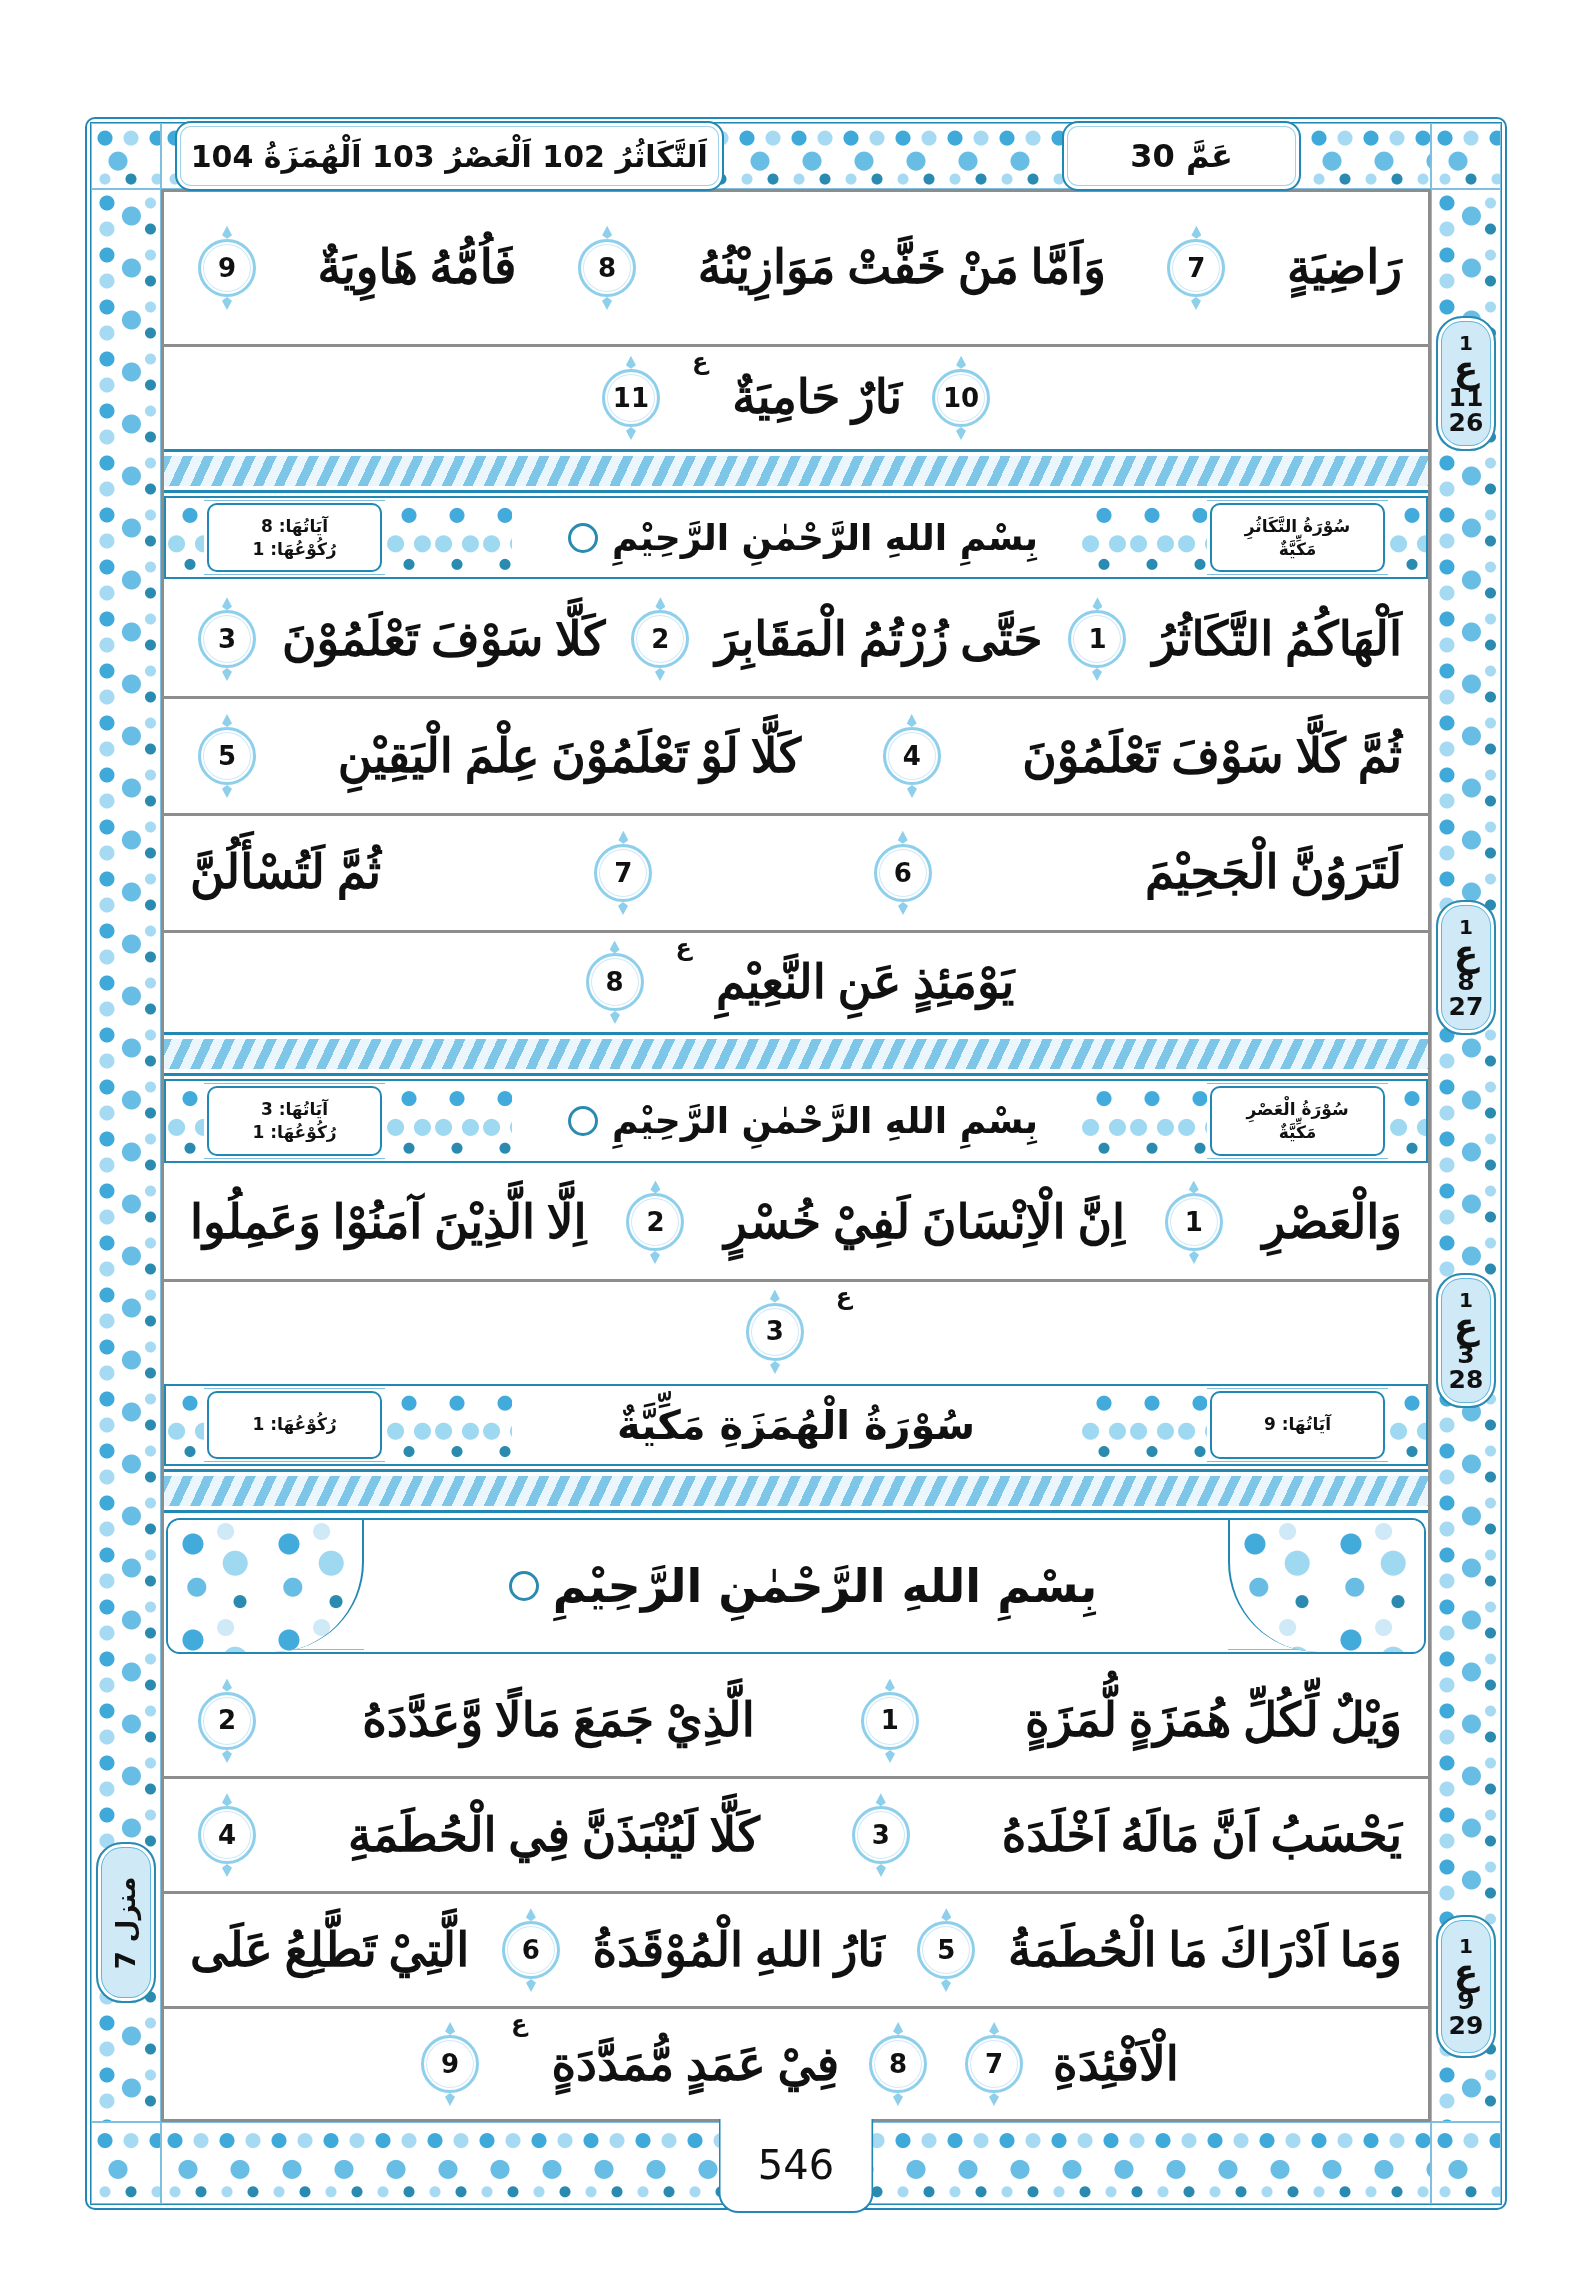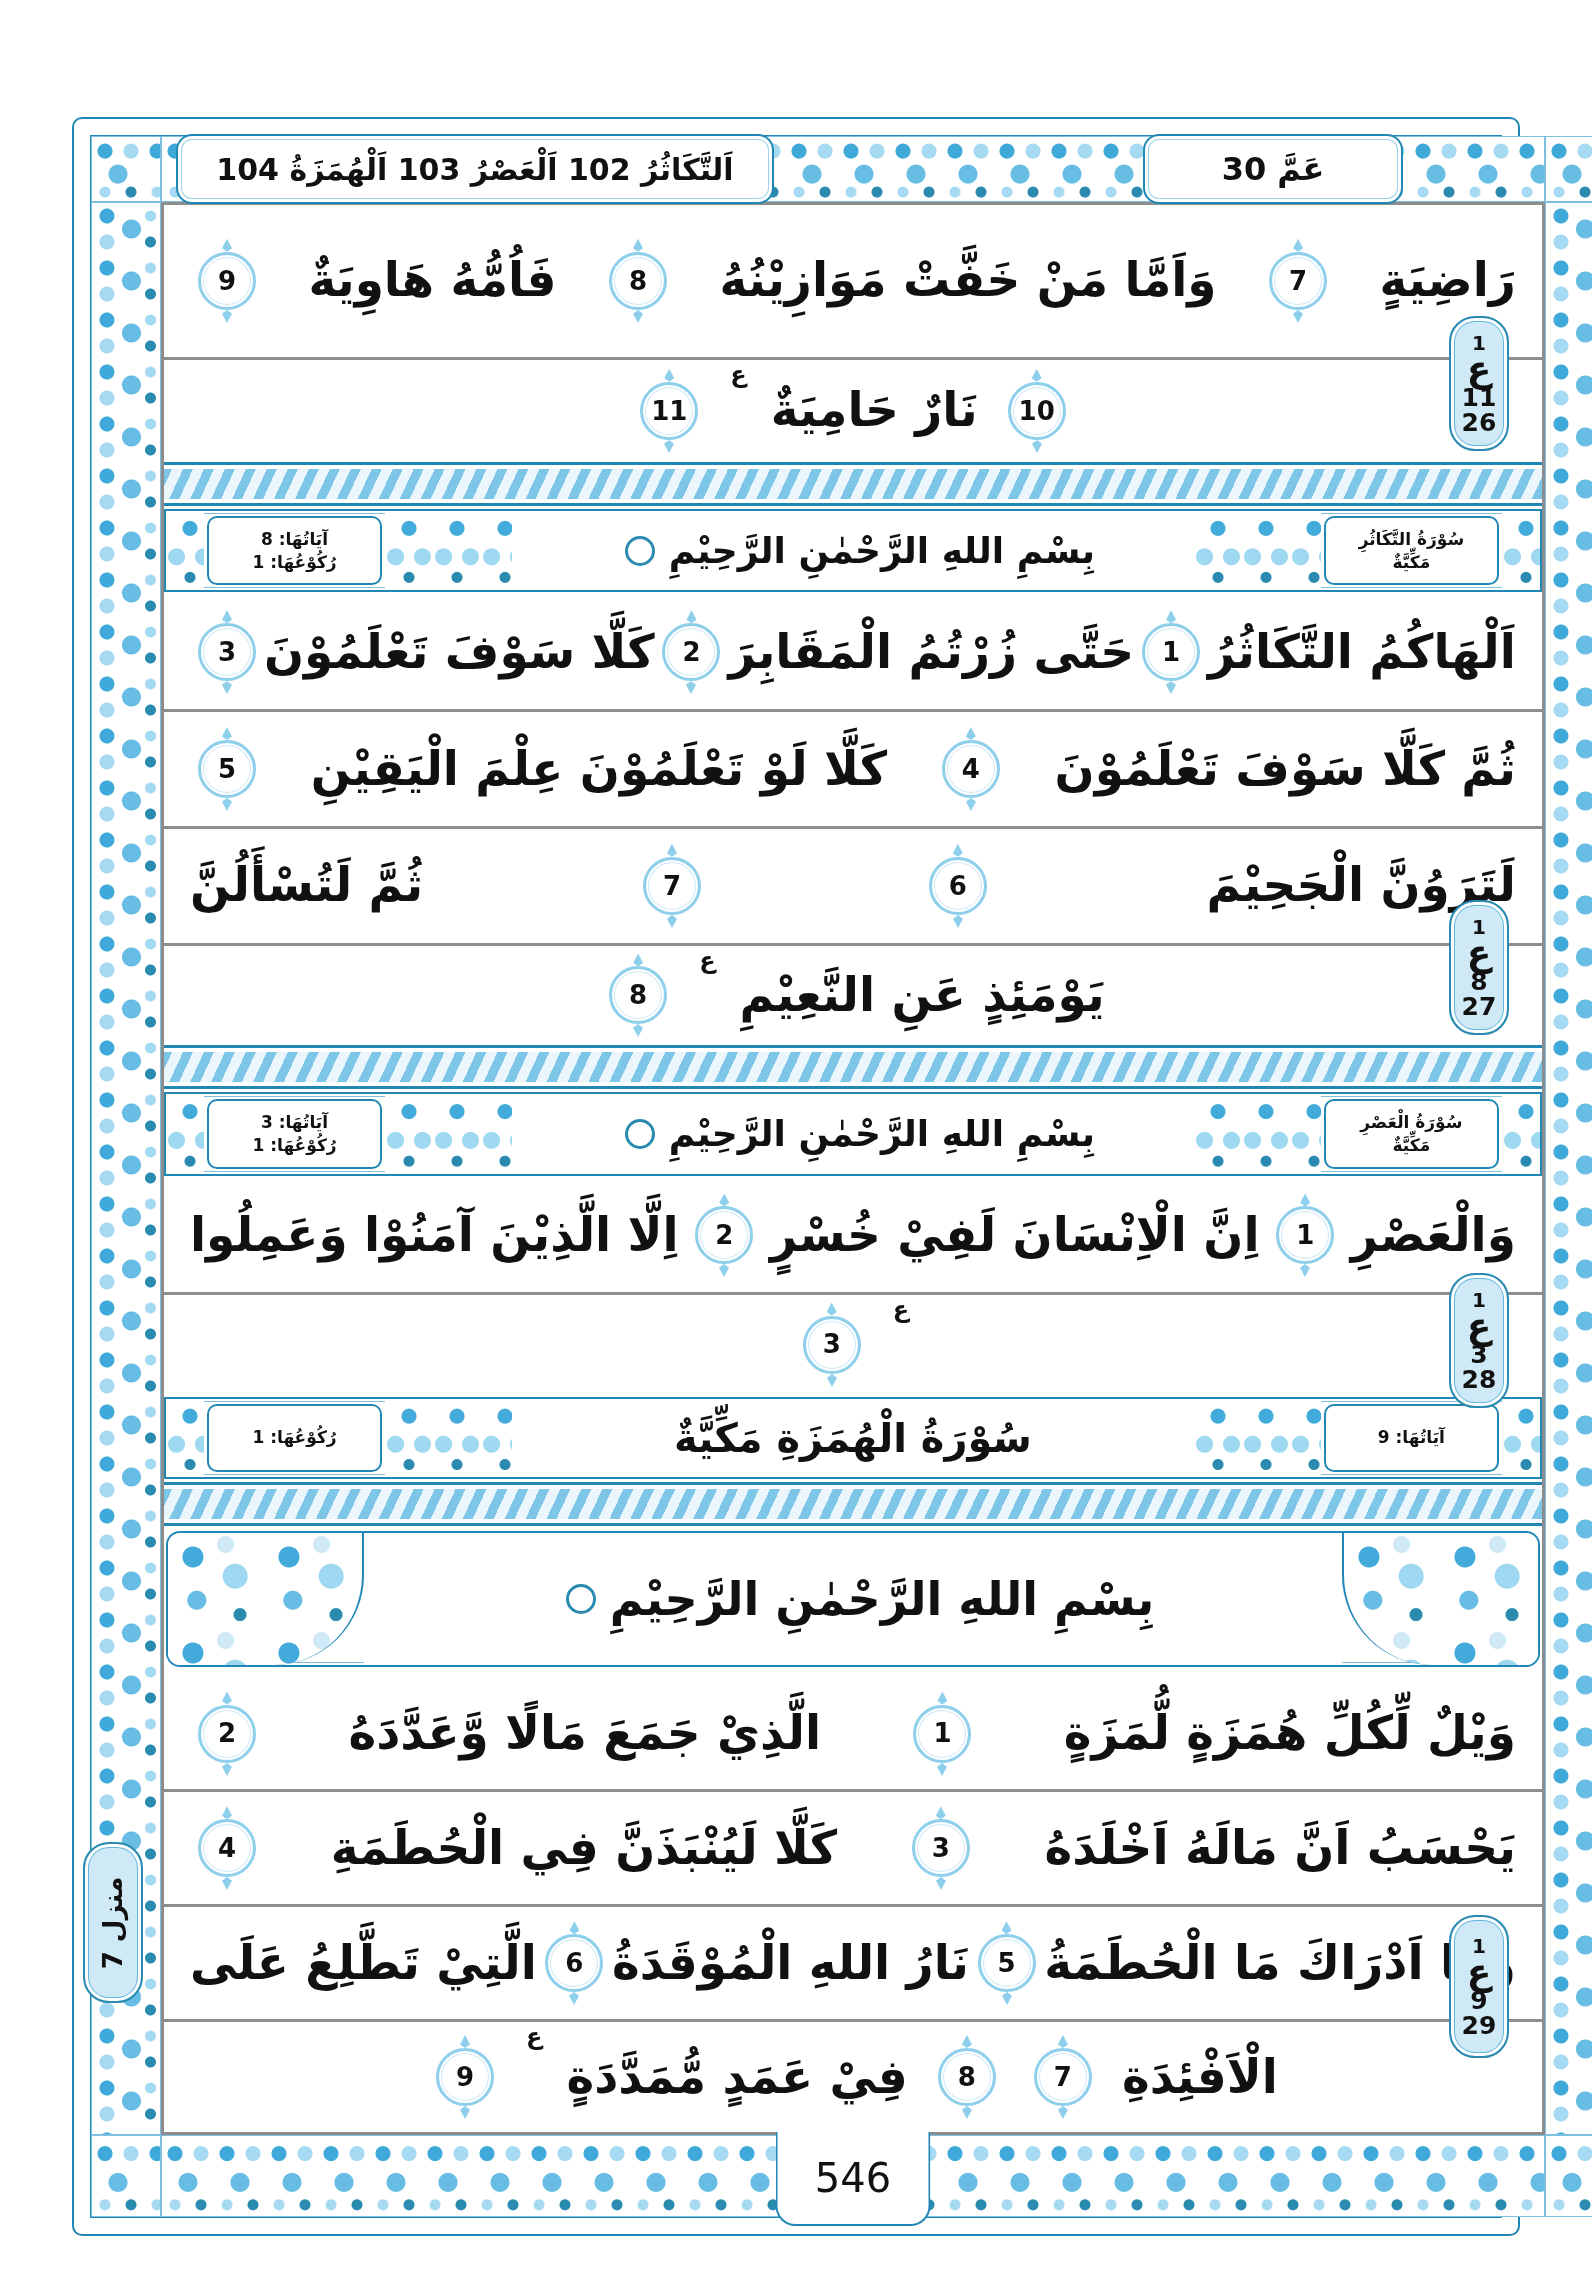--- a/index.html
+++ b/index.html
@@ -1,19 +1,19 @@
 <!DOCTYPE html>
 <html lang="ar"><head>
 <meta charset="utf-8">
 <style>
   html,body{margin:0;padding:0;background:#fff;}
   body{width:1592px;height:2289px;position:relative;font-family:"DejaVu Sans",sans-serif;color:#111;overflow:hidden;}
 
   
-  .frame{position:relative;margin:117px auto 0;width:1412px;border:2px solid #2187b5;border-radius:10px;padding:16px;background:#fff;}
+  .frame{position:relative;margin:117px auto 0;width:1412px;border:2px solid #2187b5;border-radius:10px;padding:3px;background:#fff;}
   .grid{display:grid;grid-template-columns:70px 1fr 70px;grid-template-rows:66px 1933px 82px;border:1px solid #2187b5;}
 
   .pat-h{background-color:#fff;background-image:
     radial-gradient(circle at 13px 22%, #3fa9d9 7px, transparent 8px),
     radial-gradient(circle at 39px 22%, #a6d9f2 7px, transparent 8px),
     radial-gradient(circle at 26px 58%, #67bde4 9px, transparent 10px),
     radial-gradient(circle at 13px 86%, #a6d9f2 5px, transparent 6px),
     radial-gradient(circle at 39px 86%, #2a8ab0 5px, transparent 6px);
     background-size:52px 100%;}
   .pat-v{background-color:#fff;background-image:
@@ -40,21 +40,21 @@
             justify-content:center;font-size:40px;z-index:4;}
 
   
   .content{background:#fff;border:3px solid #8d8d8d;display:flex;flex-direction:column;height:calc(100% - 6px);}
   .row{min-height:0;}
   .ruled{border-bottom:3px solid #8d8d8d;}
 
   .line{direction:rtl;display:flex;align-items:center;padding:0 26px;font-size:47px;font-weight:bold;line-height:1.25;white-space:nowrap;}
   .line.justify{justify-content:space-between;}
   .line.center{justify-content:center;gap:22px;}
-  .seg{display:inline-block;}
+  .seg{display:inline-block;font-family:Liberation Serif, serif;}
 
   .vb{position:relative;display:inline-flex;align-items:center;justify-content:center;width:52px;height:52px;border-radius:50%;
       border:3px solid #8ecfec;background:#fff;font-size:26px;font-weight:bold;margin:0 8px;flex:none;
       box-shadow:inset 0 0 0 2px #fff, inset 0 0 0 3px #cfe9f7;}
   .vb::before,.vb::after{content:"";position:absolute;left:50%;transform:translateX(-50%);width:10px;height:13px;background:#8ecfec;
       clip-path:polygon(50% 0,100% 72%,50% 100%,0 72%);}
   .vb::before{top:-16px;}
   .vb::after{bottom:-16px;transform:translateX(-50%) rotate(180deg);}
   .ruku-mini{font-size:24px;font-weight:bold;align-self:flex-start;line-height:1;margin:2px 2px 0 2px;}
 

